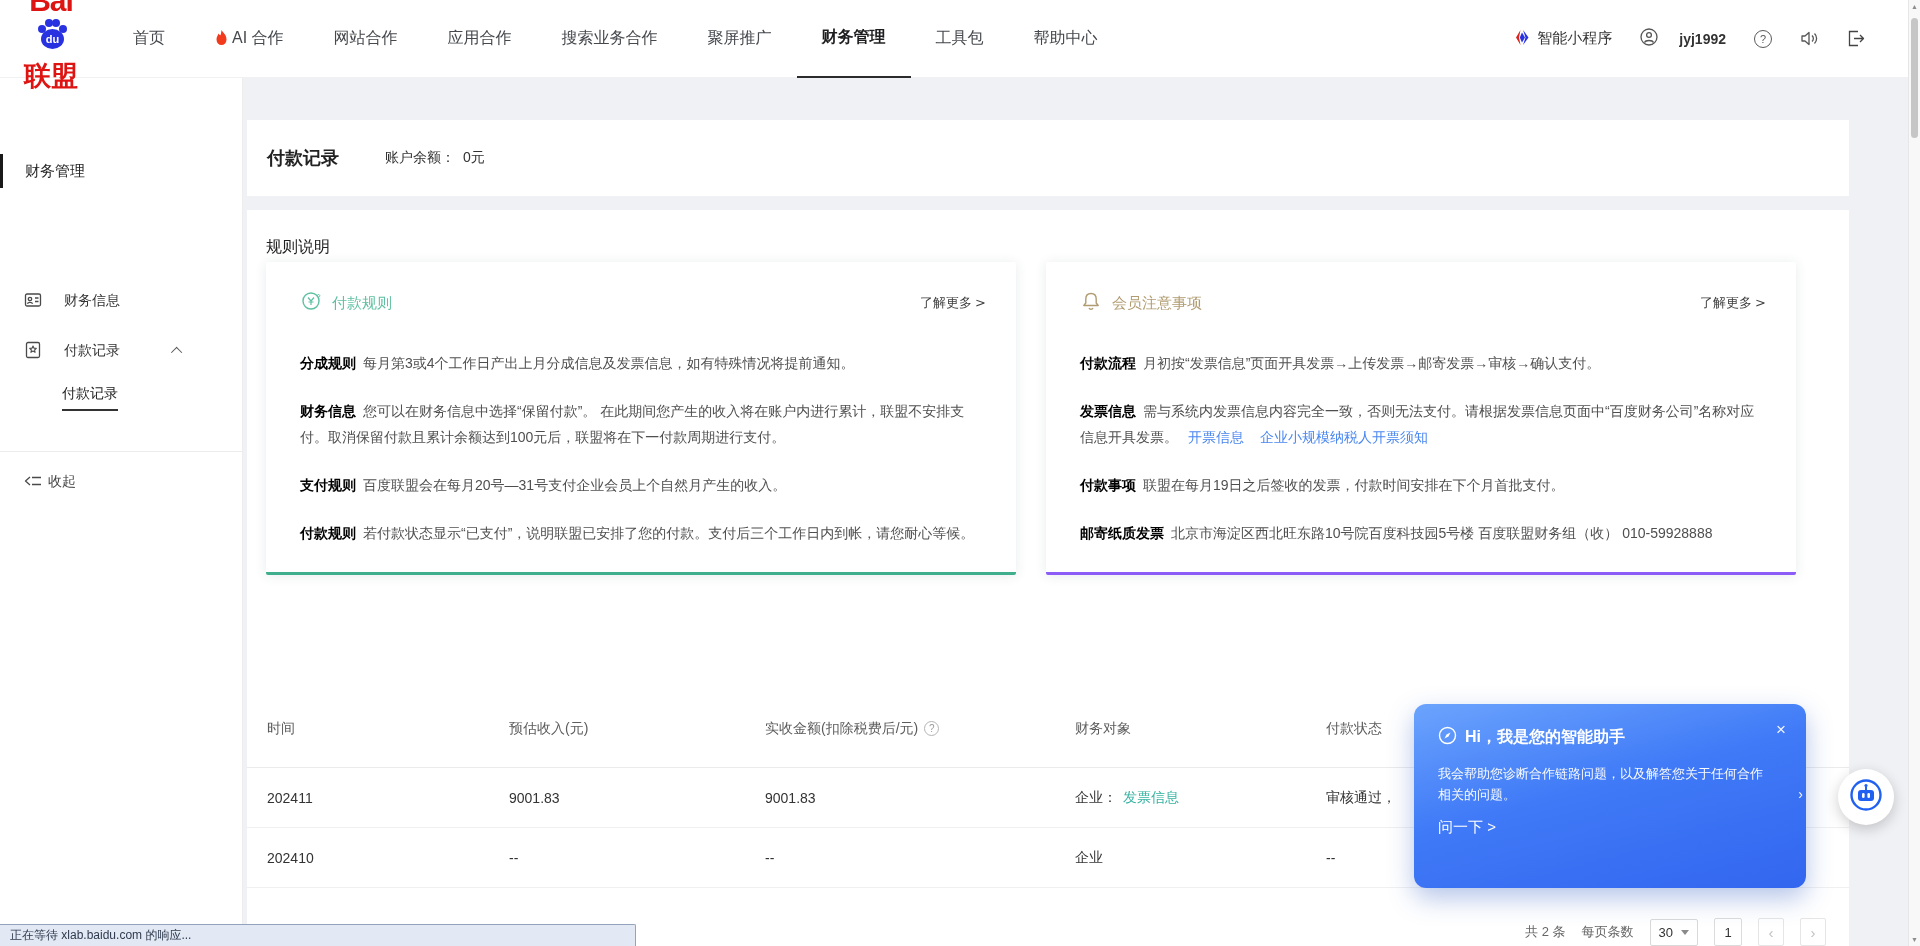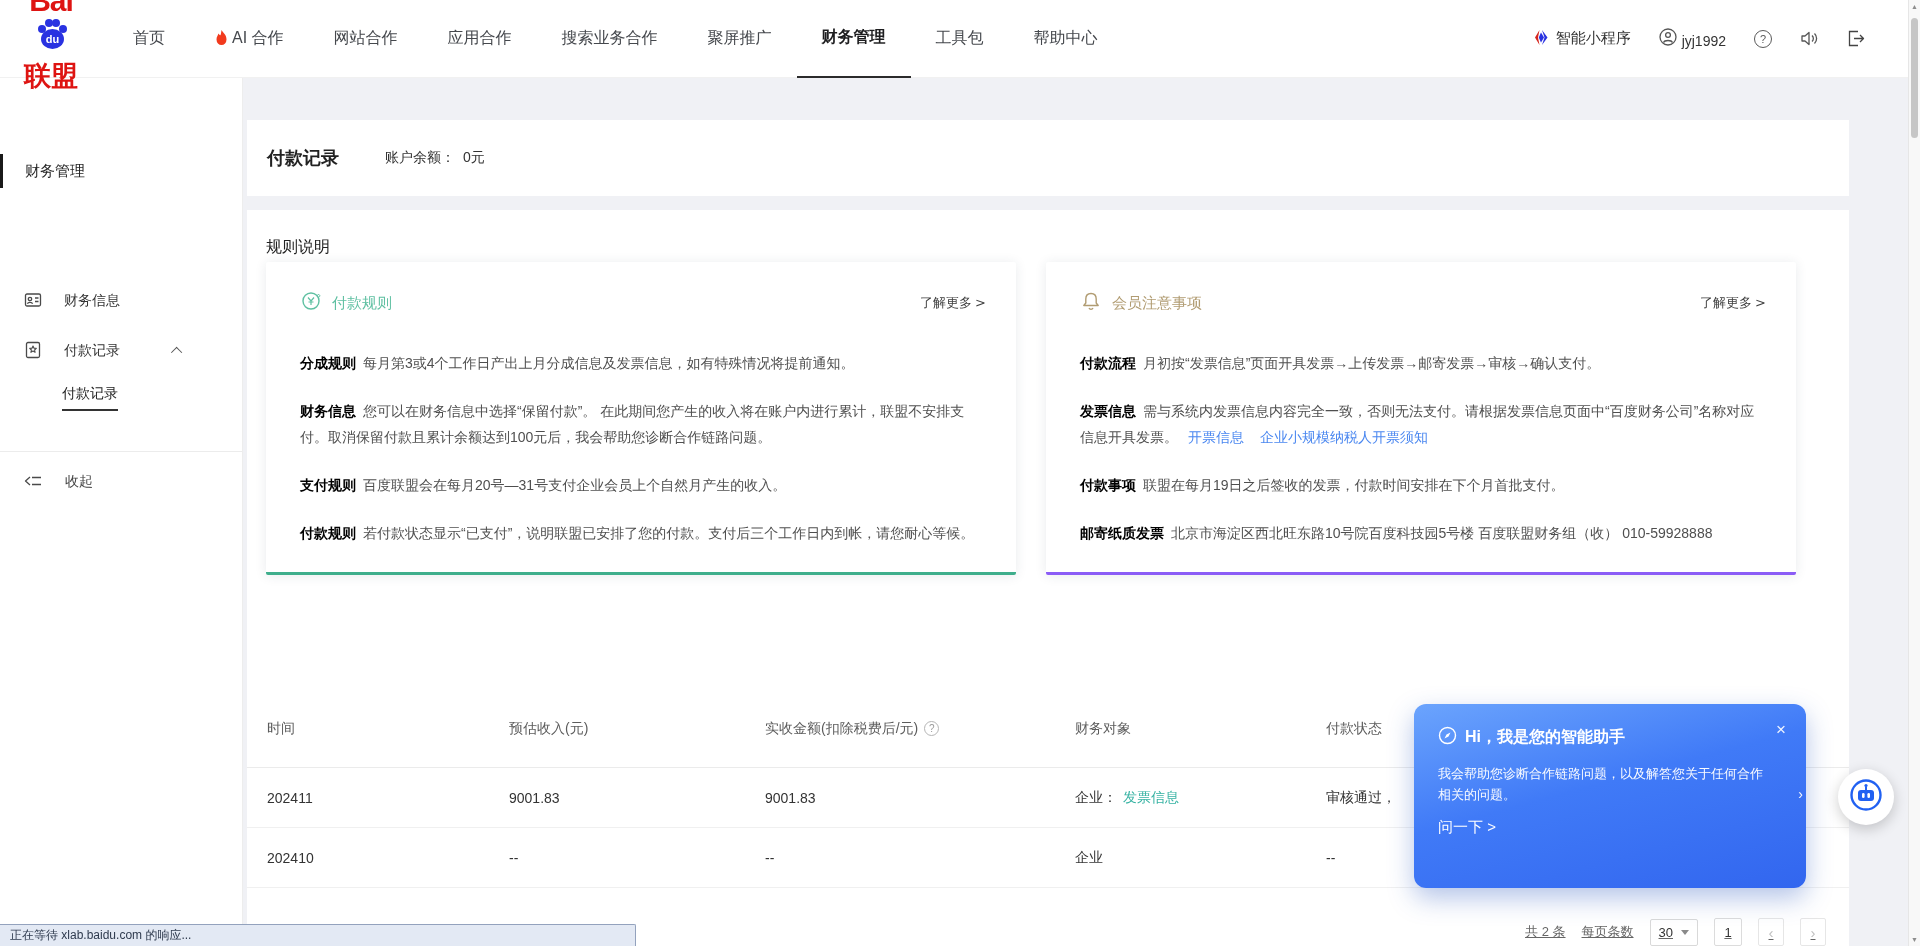--- a/index.html
+++ b/index.html
@@ -24,21 +24,21 @@
   .nav-items { display:flex; height:78px; }
   .nav-item {
     display:flex; align-items:center; height:78px; padding:0 25px;
     font-size:16px; color:#45484d; cursor:pointer; white-space:nowrap;
   }
   .nav-item.active { color:#1d1d1f; font-weight:700; border-bottom:2px solid #2b2b2b; }
   .flame { margin-right:4px; position:relative; top:1px; }
   .nav-spacer { flex:1; }
   .nav-right { display:flex; align-items:center; gap:28px; }
   .nav-mini { display:flex; align-items:center; gap:6px; font-size:15px; color:#333; cursor:pointer; }
-  .nav-user { display:flex; align-items:flex-end; gap:5px; font-size:14px; color:#333; cursor:pointer; }
+  .nav-user { display:flex; align-items:center; gap:21px; font-size:14px; color:#333; cursor:pointer;font-weight:bold; }
   .icon-help {
     width:18px; height:18px; border:1.4px solid #5a5a5a; border-radius:50%;
     display:flex; align-items:center; justify-content:center;
     font-size:11px; color:#5a5a5a; cursor:pointer;
   }
   .nav-svg { cursor:pointer; display:block; }
 
   
   .sidebar {
     position:absolute; left:0; top:78px; width:243px; height:868px;
@@ -62,21 +62,21 @@
   }
   .side-sub {
     position:absolute; top:299px; left:0; width:100%; height:42px;
     display:flex; align-items:center; padding-left:62px;
     font-size:14px; color:#222; cursor:pointer;
   }
   .side-sub span { border-bottom:2px solid #333; padding-bottom:6px; }
   .side-divider { position:absolute; top:373px; left:0; width:100%; height:1px; background:#ececec; }
   .side-collapse {
     position:absolute; top:386px; left:0; width:100%; height:36px;
-    display:flex; align-items:center; padding-left:24px; gap:23px;
+    display:flex; align-items:center; padding-left:24px; gap:6px;
     font-size:14px; color:#444; cursor:pointer;
   }
 
   
   .panel { position:absolute; background:#fff; }
   .panel-header { left:247px; top:120px; width:1602px; height:76px; display:flex; align-items:center; padding:0 20px; }
   .page-title { font-size:18px; font-weight:600; color:#222; }
   .balance { margin-left:46px; font-size:14px; color:#333; }
   .balance b { font-weight:400; margin-left:8px; }
 
@@ -110,21 +110,21 @@
   .c4 { width:251px; } .c5 { flex:1; }
   .icon-q {
     width:15px; height:15px; border:1px solid #b5b5b5; border-radius:50%;
     display:inline-flex; align-items:center; justify-content:center;
     font-size:10px; color:#9a9a9a; margin-left:6px; cursor:pointer; flex:none;
   }
   .cell-link { color:#35b2a2; margin-left:6px; cursor:pointer; }
 
   .pagination {
     position:absolute; right:23px; top:228px;
-    display:flex; align-items:center; gap:16px; font-size:13px; color:#666;text-decoration:underline;
+    display:flex; align-items:center; gap:16px; font-size:13px; color:#666;
   }
   .pg-select {
     display:flex; align-items:center; gap:8px;
     border:1px solid #d9d9d9; border-radius:2px; background:#fff;
     padding:5px 8px; color:#333; cursor:pointer;
   }
   .pg-caret { width:0; height:0; border-left:4px solid transparent; border-right:4px solid transparent; border-top:5px solid #8a8a8a; }
   .pg-page {
     min-width:28px; height:28px; border:1px solid #dcdcdc; border-radius:2px; background:#fff;
     display:flex; align-items:center; justify-content:center; color:#333; cursor:pointer;
@@ -336,21 +336,21 @@
           </svg>
         </span>
         <span class="card-title">付款规则</span>
         <span class="card-more"><span>了解更多</span><span class="gt">&gt;</span></span>
       </div>
       <div class="card-body">
         <div class="rule-item">
           <span class="rule-label">分成规则</span><span>每月第3或4个工作日产出上月分成信息及发票信息，如有特殊情况将提前通知。</span>
         </div>
         <div class="rule-item">
-          <span class="rule-label">财务信息</span><span>您可以在财务信息中选择“保留付款”。 在此期间您产生的收入将在账户内进行累计，联盟不安排支付。取消保留付款且累计余额达到100元后，我会帮助您诊断合作链路问题。</span>
+          <span class="rule-label">财务信息</span><span>您可以在财务信息中选择“保留付款”。 在此期间您产生的收入将在账户内进行累计，联盟不安排支付。取消保留付款且累计余额达到100元后，联盟将在下一付款周期进行支付。</span>
         </div>
         <div class="rule-item">
           <span class="rule-label">支付规则</span><span>百度联盟会在每月20号—31号支付企业会员上个自然月产生的收入。</span>
         </div>
         <div class="rule-item">
           <span class="rule-label">付款规则</span><span>若付款状态显示“已支付”，说明联盟已安排了您的付款。支付后三个工作日内到帐，请您耐心等候。</span>
         </div>
       </div>
     </div>
 

